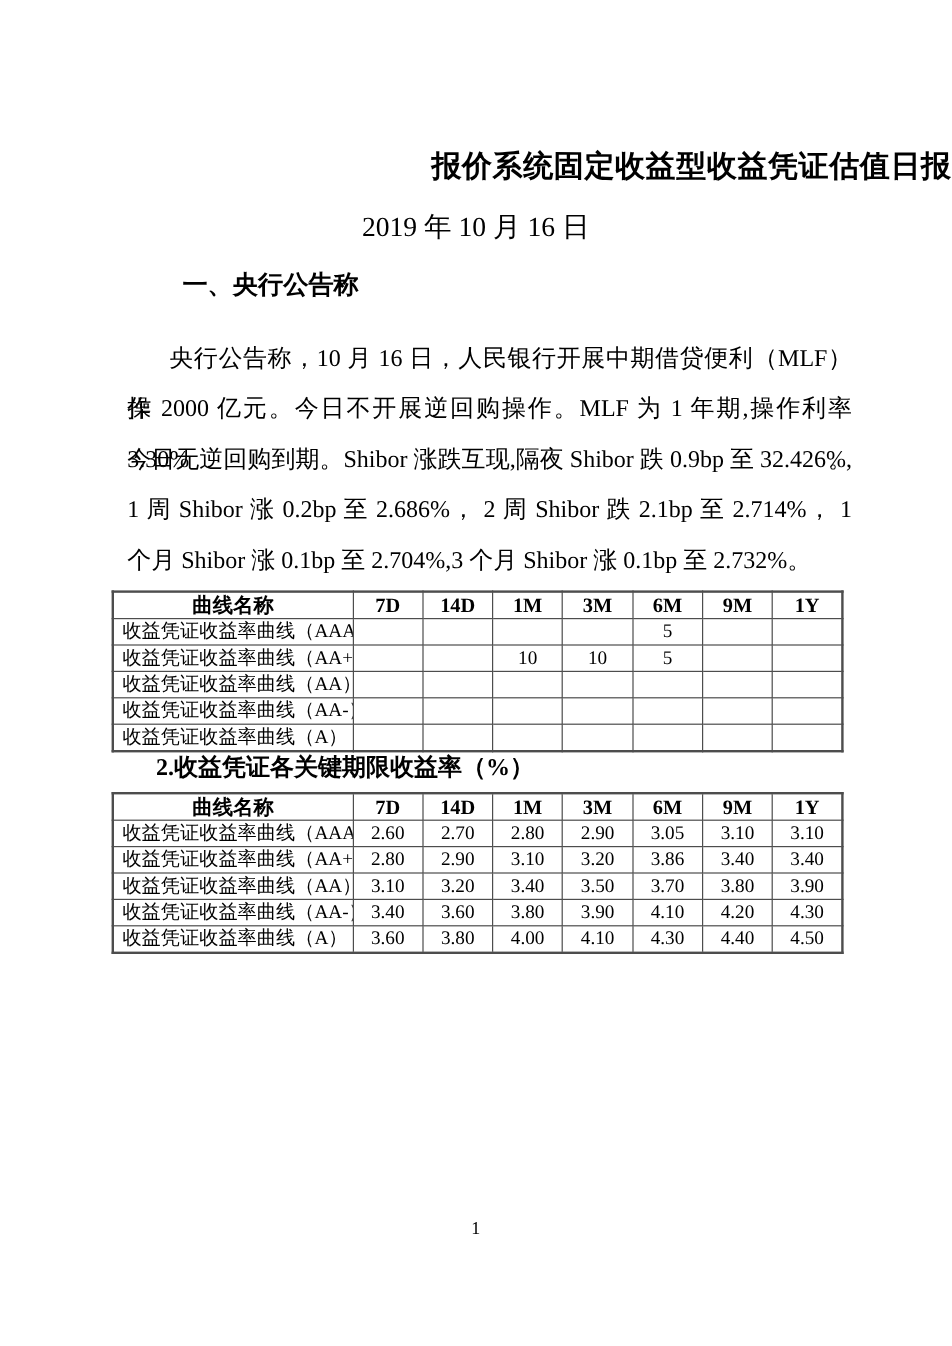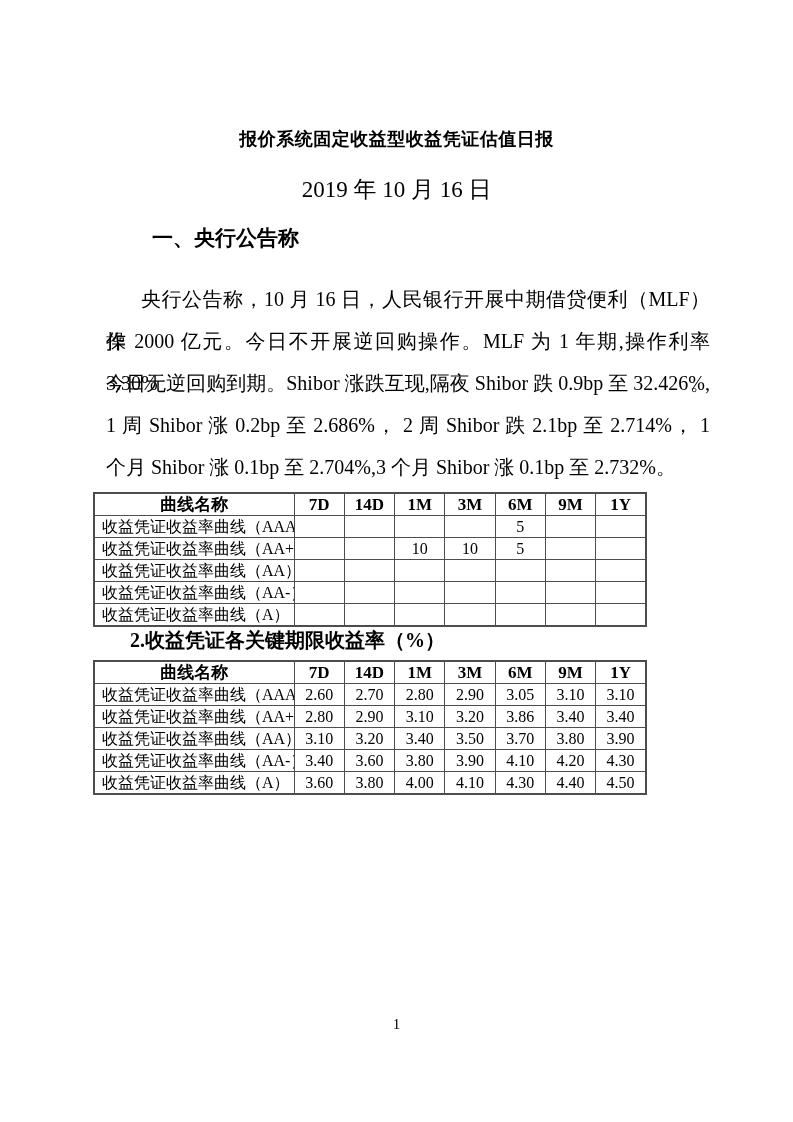--- a/index.html
+++ b/index.html
@@ -5,22 +5,22 @@
   * { margin: 0; padding: 0; box-sizing: border-box; }
   html, body { background: #ffffff; }
   .page {
     width: 793px; height: 1122px; background: #ffffff; position: relative;
     padding-top: 123px; color: #000;
     font-family: "Liberation Serif", "DejaVu Serif", serif;
     overflow: hidden;
   }
   .doc-title {
     font-family: "Liberation Sans", "DejaVu Sans", sans-serif;
-    font-weight: 700; font-size: 18px; line-height: 32px;
-    text-align: center; letter-spacing: 0.5px;
+    font-weight: 700; font-size: 25px; line-height: 32px;
+    text-align: right; letter-spacing: 0.5px;
   }
   .doc-date {
     margin-top: 23px; text-align: center; font-size: 23px; line-height: 24px;
   }
   .sec-heading {
     font-family: "Liberation Sans", "DejaVu Sans", sans-serif;
     font-weight: 700; font-size: 21px; line-height: 28px;
     padding-left: 152px;
   }
   .sec-heading.first { margin-top: 22px; }
@@ -35,21 +35,21 @@
   }
   .para-line.first { text-indent: 35px; }
   .para-line.last { text-align-last: left; }
   .table-title {
     font-weight: 700; font-size: 20px; line-height: 26px;
     padding-left: 130px;
   }
   .table-title.t1 { margin-top: 13px; }
   .table-title.t2 { }
   table.data-table {
-    margin: 4px 0 0 93px; width: 554px;
+    margin: 4px 0 0 93px; width: 610px;
     border-collapse: collapse; table-layout: fixed;
     border: 2px solid #4d4d4d;
   }
   table.data-table.t2 { margin-top: 7px; }
   .data-table th, .data-table td {
     border: 1px solid #4d4d4d; text-align: center;
     font-size: 16px; height: 21px; line-height: 21px;
     padding: 0; overflow: hidden; white-space: nowrap;
   }
   .data-table th {

